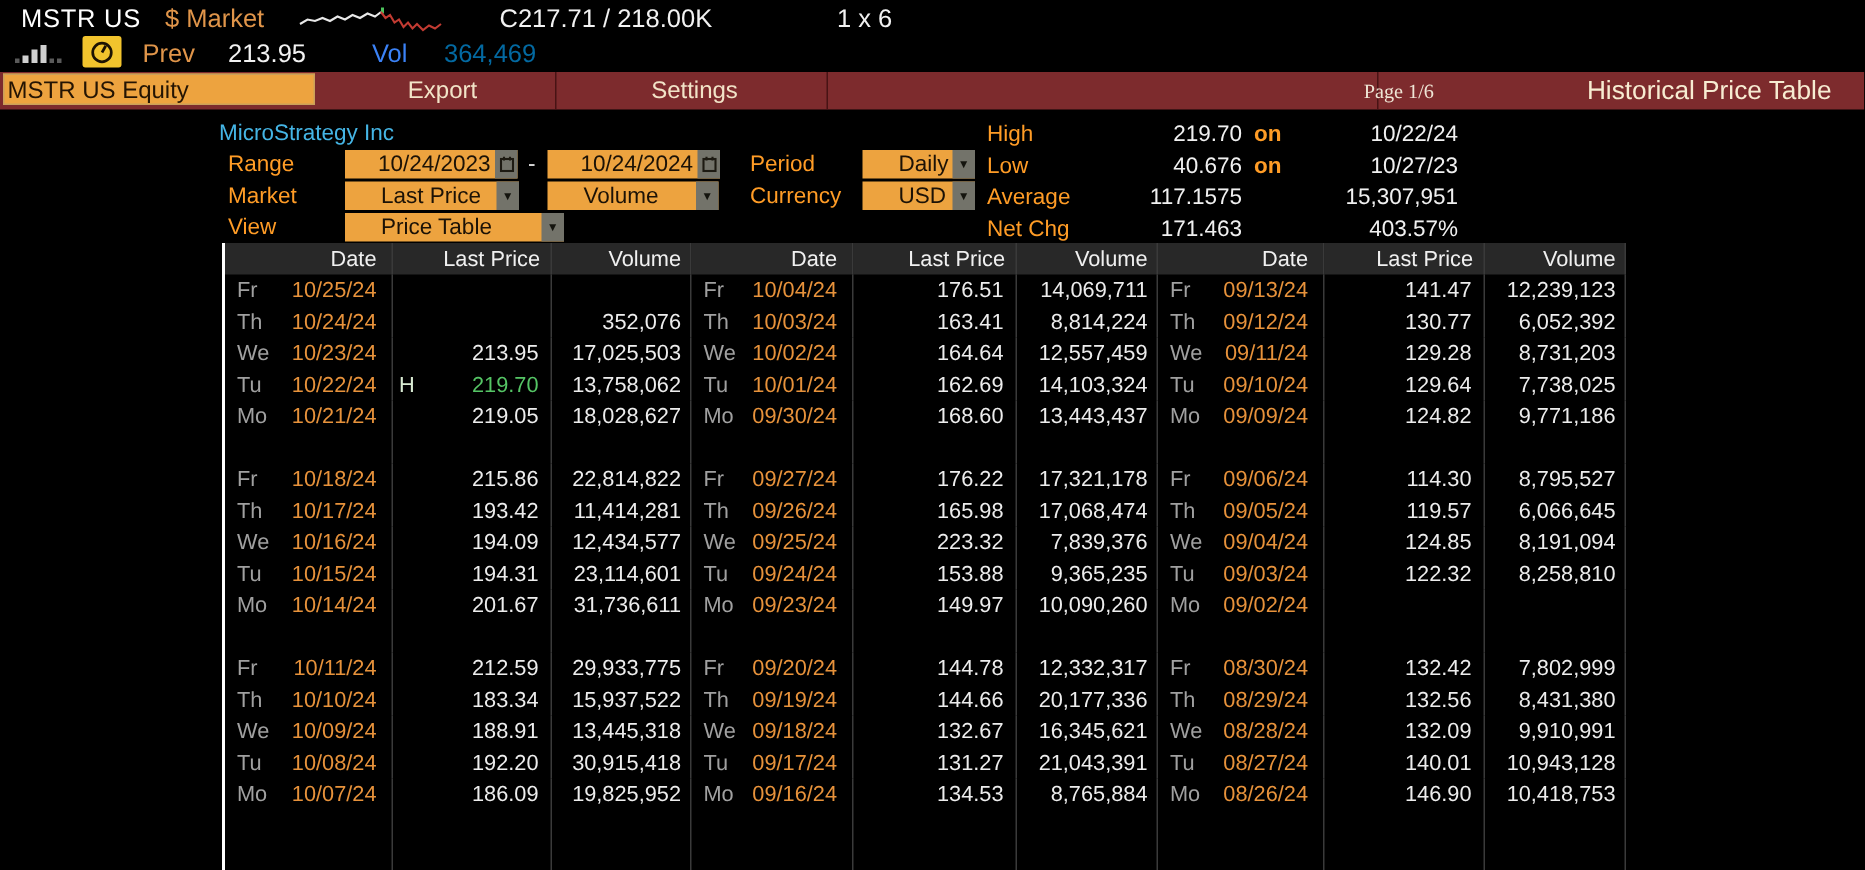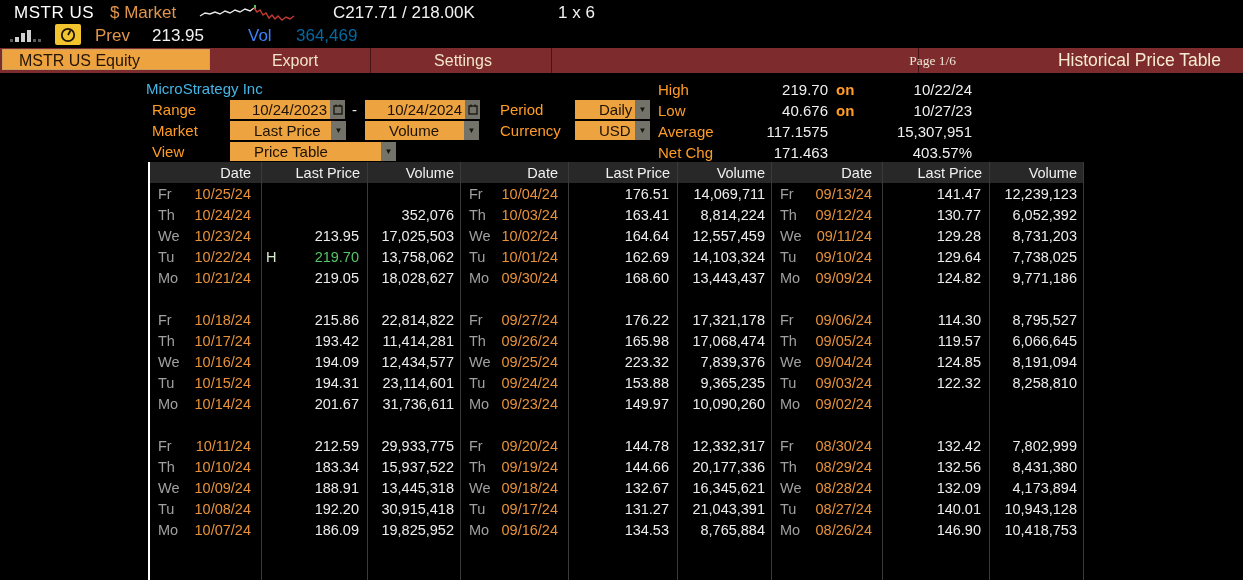--- a/index.html
+++ b/index.html
@@ -18,21 +18,21 @@
   .bars-icon .b{display:inline-block;width:4px;background:#cfcfcf;}
   .bars-icon .d{display:inline-block;width:3px;height:3px;background:#5a5a5a;}
   .gauge-wrap{position:absolute;left:55px;top:24px;width:26px;height:21px;background:#f2c42d;border-radius:2px;display:flex;align-items:center;justify-content:center;}
   .tb-prev-label{position:absolute;left:95px;top:26px;font-size:17px;color:#e0954a;}
   .tb-prev-value{position:absolute;left:152px;top:26px;font-size:17px;color:#f2f2f2;}
   .tb-vol-label{position:absolute;left:248px;top:26px;font-size:17px;color:#3b82f6;}
   .tb-vol-value{position:absolute;left:296px;top:26px;font-size:17px;color:#0369a1;}
   
   .menubar{position:absolute;left:0;top:48px;width:100%;height:25px;background:#7d2b2d;}
   .secfield{position:absolute;left:2px;top:1px;width:208px;height:21px;background:#eda33f;border:1px solid #caa05a;
-    color:#241403;font-size:16px;line-height:21px;padding-left:16px;box-sizing:border-box;}
+    color:#241403;font-size:16px;line-height:21px;padding-left:2px;box-sizing:border-box;}
   .mb-btn{position:absolute;top:0;height:25px;line-height:25px;text-align:center;color:#f2e4c8;font-size:16px;cursor:default;}
   .mb-export{left:240px;width:110px;}
   .mb-settings{left:408px;width:110px;}
   .mb-sep{position:absolute;top:0;width:1px;height:25px;background:#481314;}
   .mb-sep.p1{left:370px;} .mb-sep.p2{left:551px;} .mb-sep.p3{left:918px;}
   .mb-page{position:absolute;right:287px;top:5px;font-size:13.5px;color:#efe6d6;font-family:Liberation Serif, serif;}
   .mb-title{position:absolute;right:22px;top:2px;font-size:17.5px;color:#f7ecd2;}
   
   .secname{position:absolute;left:146px;top:80px;font-size:15px;color:#45b5e5;}
   .ctl-label{position:absolute;font-size:15px;color:#ff9c26;}
@@ -155,21 +155,21 @@
     <span class="obv l">Volume</span>
     <span class="ddarrow">▼</span>
   </div>
   <span class="ctl-label" style="left:500px;top:122px;">Currency</span>
   <div class="orangebox" style="left:575px;top:121px;width:75px;">
     <span class="obv l">USD</span>
     <span class="ddarrow">▼</span>
   </div>
 
   <span class="ctl-label" style="left:152px;top:143px;">View</span>
-  <div class="orangebox" style="left:230px;top:142px;width:166px;gap:10px;">
+  <div class="orangebox" style="left:230px;top:142px;width:146px;gap:10px;">
     <span class="obv l">Price Table</span>
     <span class="ddarrow">▼</span>
   </div>
 
   <span class="stat-label" style="top:81px;">High</span>
   <span class="stat-v1" style="top:81px;">219.70</span>
   <span class="stat-on" style="top:81px;">on</span>
   <span class="stat-v2" style="top:81px;">10/22/24</span>
 
   <span class="stat-label" style="top:102px;">Low</span>
@@ -712,21 +712,21 @@
         </div>
         <div class="cell datec">
           <span class="day">We</span>
           <span class="dt">08/28/24</span>
         </div>
         <div class="cell pricec">
           <span class="mk"></span>
           <span class="px">132.09</span>
         </div>
         <div class="cell volc">
-          <span class="vv">4,173,894</span>
+          <span class="vv">9,910,991</span>
         </div>
       </div>
       <div class="trow">
         <div class="cell datec">
           <span class="day">Tu</span>
           <span class="dt">10/08/24</span>
         </div>
         <div class="cell pricec">
           <span class="mk"></span>
           <span class="px">192.20</span>

